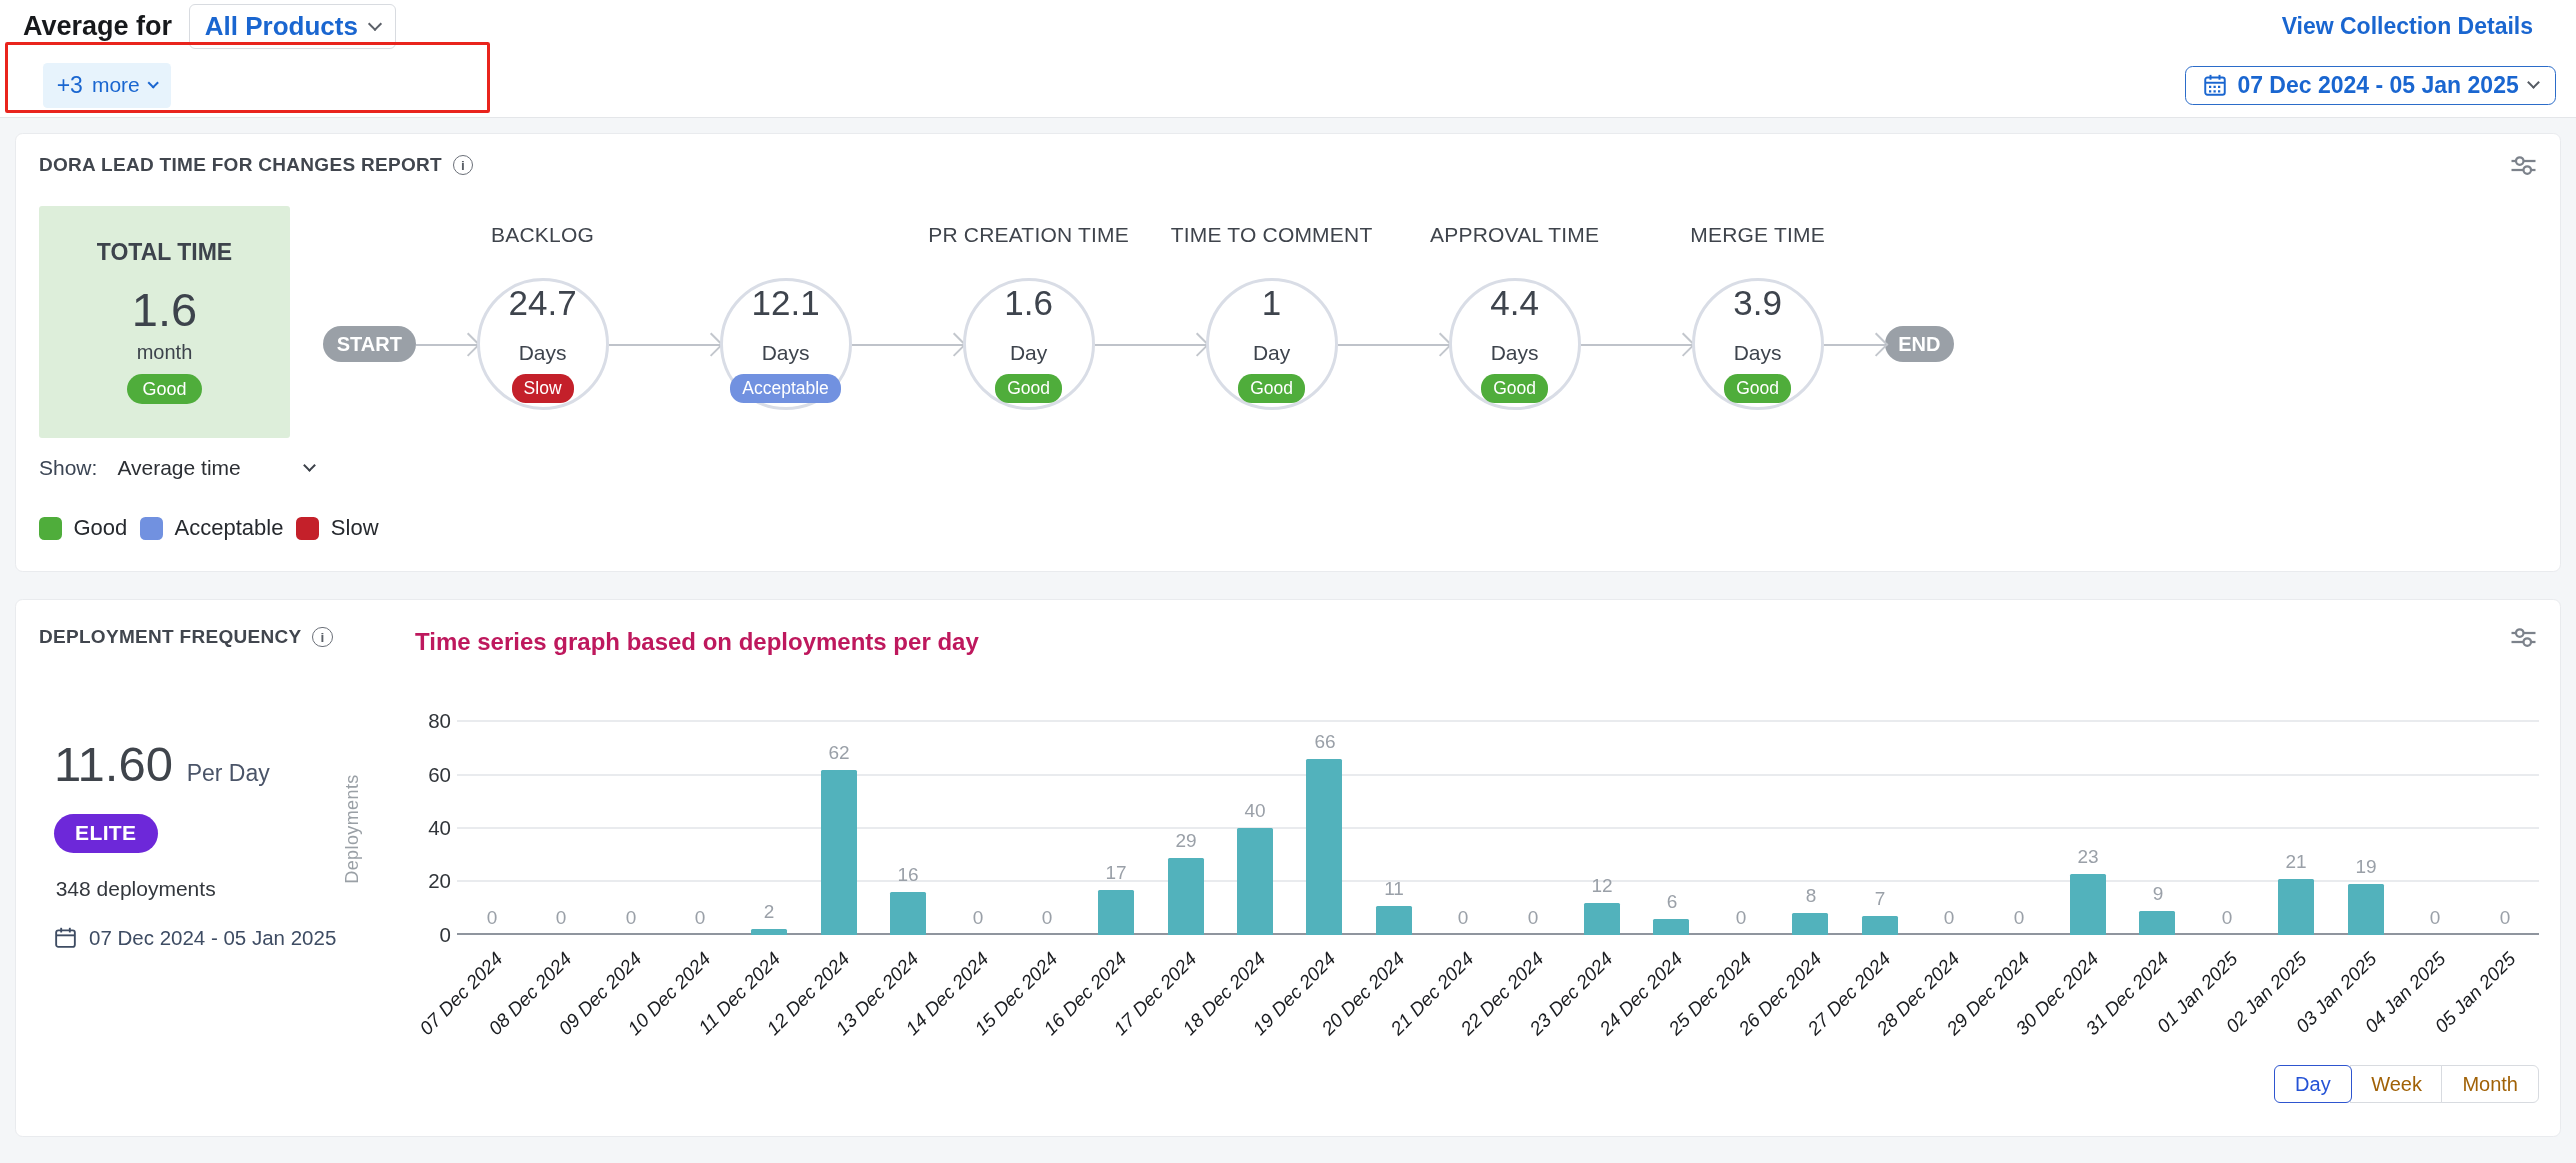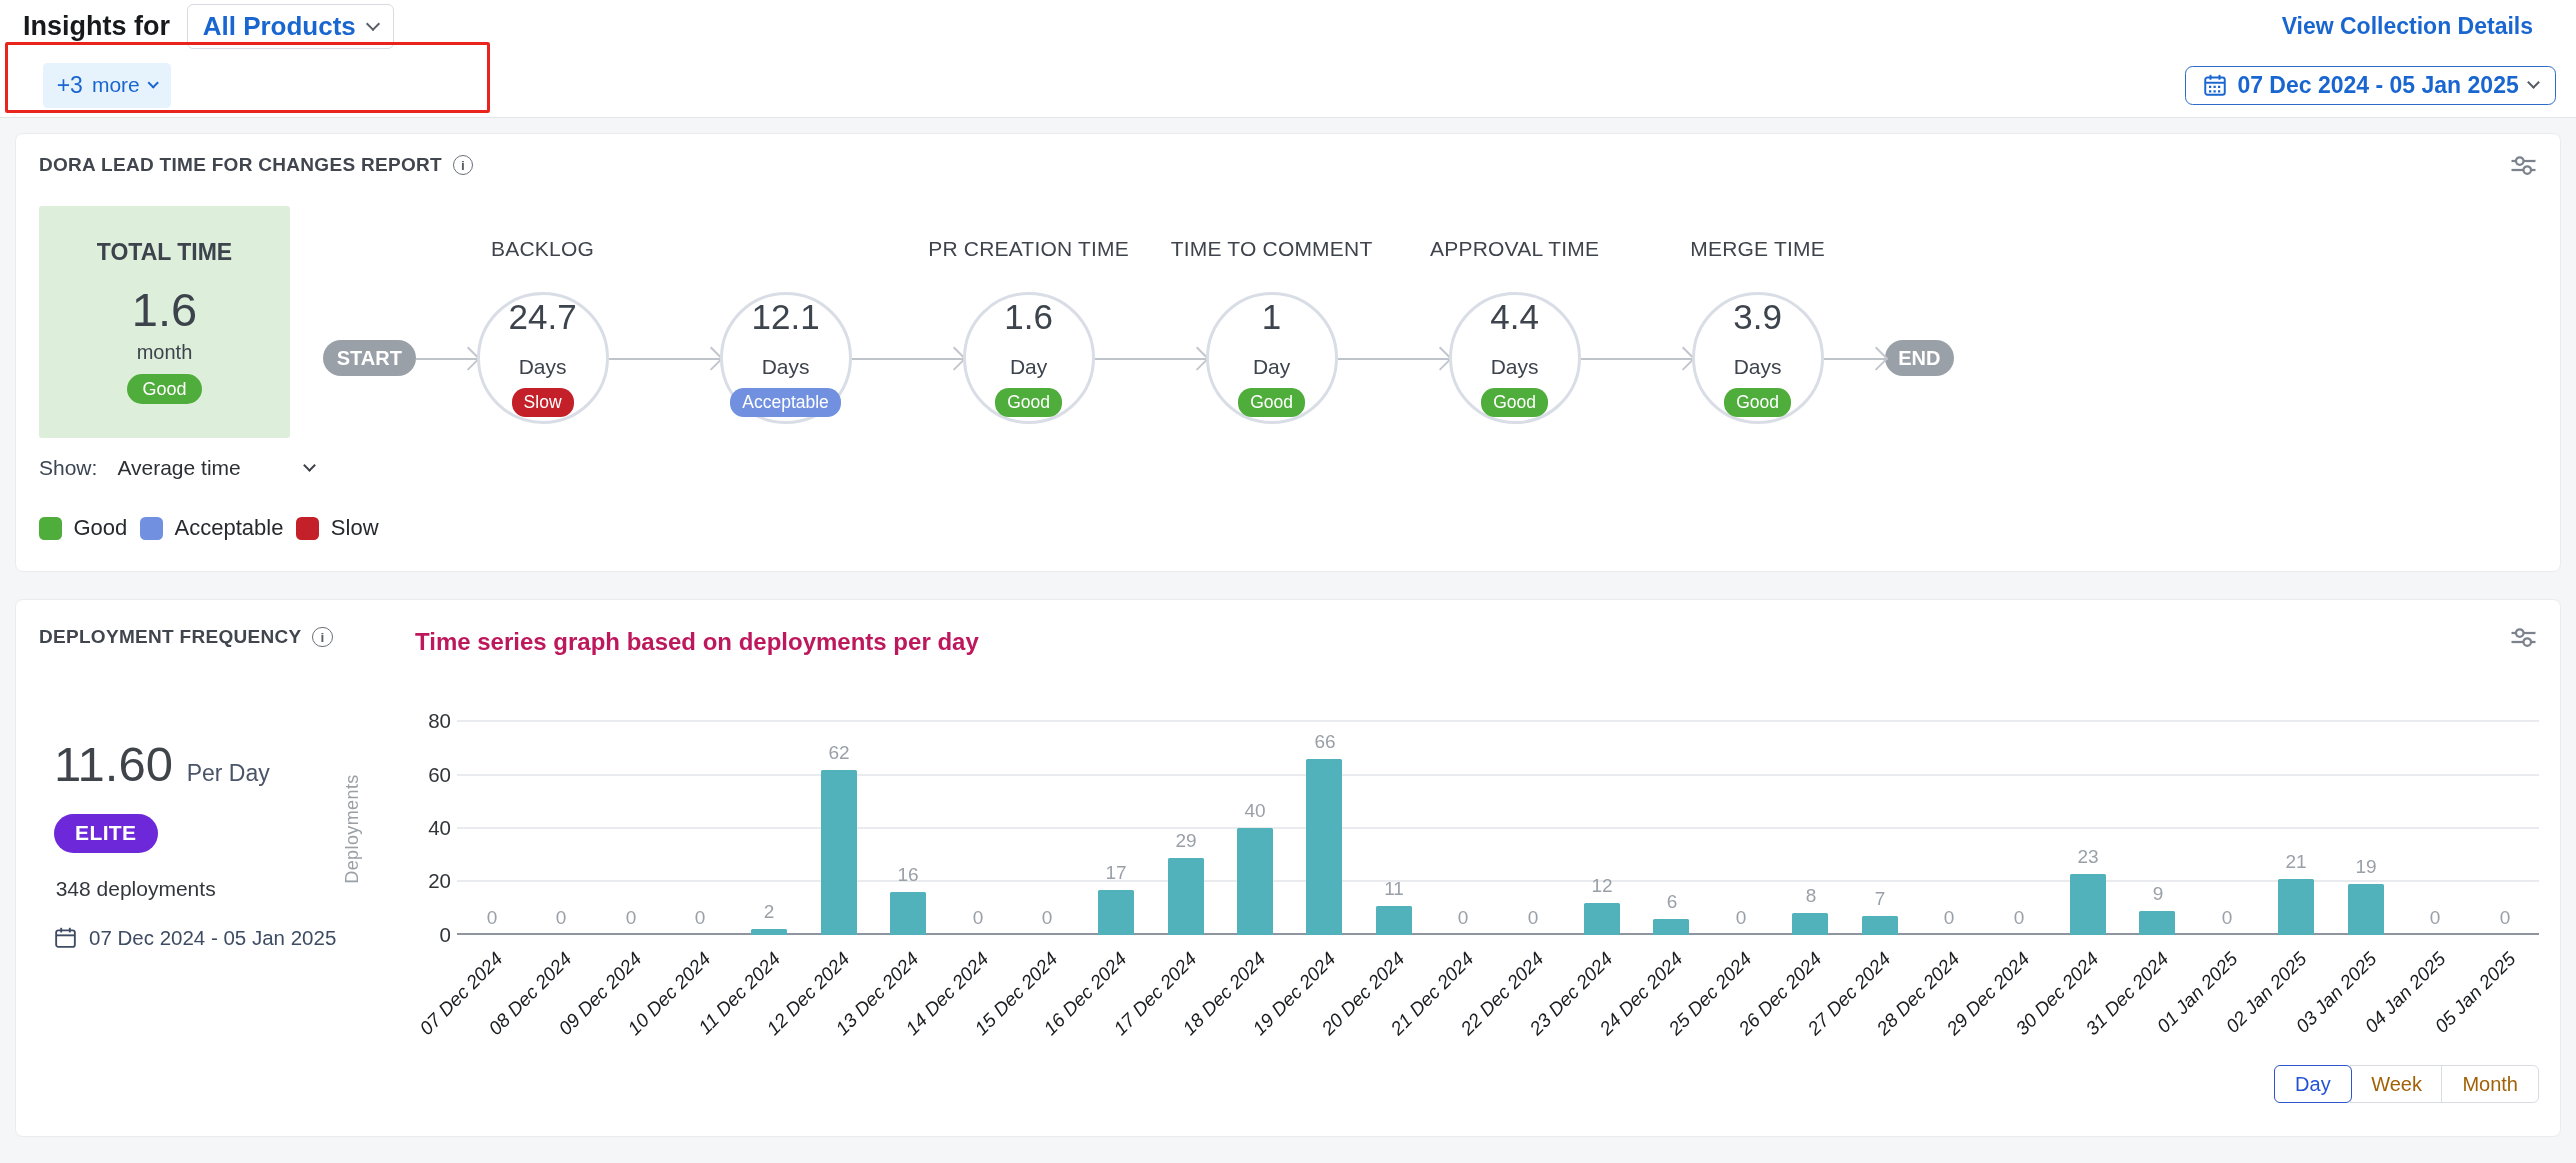--- a/index.html
+++ b/index.html
@@ -35,21 +35,21 @@
   
   .main { padding:15px; }
   .card { background:#fff; border:0.8px solid #e9ebee; border-radius:7.6px; padding:20px 23px 30px; }
   .card-head { display:flex; align-items:flex-start; position:relative; }
   .card-title-wrap { display:flex; align-items:center; gap:10.6px; }
   .card-title { font-size:19px; font-weight:600; color:#41464e; letter-spacing:0.3px; }
   .info-icon { width:20.5px; height:20.5px; border:1.5px solid #6a6f78; border-radius:50%; color:#5a5f66;
     font-size:13.7px; font-weight:600; display:flex; align-items:center; justify-content:center; }
   .sliders-icon { margin-left:auto; cursor:pointer; }
   
-  .lt-content { display:flex; align-items:center; margin-top:0; }
+  .lt-content { display:flex; align-items:flex-start; margin-top:0; }
   .total-box { width:251px; height:232px; margin-top:29px; background:#ddeeda; border-radius:3px;
     display:flex; flex-direction:column; align-items:center; flex:none; }
   .total-label { margin-top:33px; font-size:23px; font-weight:700; color:#3d434c; }
   .total-value { margin-top:20px; font-size:47px; font-weight:500; color:#3d434c; line-height:1; }
   .total-unit { margin-top:7.6px; font-size:20px; color:#3d434c; }
   .rating-pill { margin-top:10.6px; color:#fff; font-size:18px; border-radius:15px; padding:4.6px 15px; }
   .flow { display:flex; align-items:flex-start; margin-top:43px; margin-left:33px; flex:1; }
   .endpoint-pill { margin-top:106px; height:36px; display:flex; align-items:center; background:#9aa0a7;
     color:#fff; font-size:20px; font-weight:700; border-radius:18px; padding:0 13.7px; flex:none; }
   .conn { position:relative; height:2.3px; background:#bfc3ca; margin-top:124px; flex:none; }
@@ -98,21 +98,21 @@
     font-size:20px; color:#a16207; border:1.5px solid #d8dbe0; margin-left:-1.5px; cursor:pointer; }
   .seg-btn:first-child { border-radius:6px 0 0 6px; margin-left:0; }
   .seg-btn:last-child { border-radius:0 6px 6px 0; }
   .seg-btn.active { color:#2553d6; border-color:#2e55cf; border-radius:6px; z-index:1; }
 </style>
 </head>
 <body>
 
 <div class="topbar">
   <div class="title-row">
-    <span class="page-title">Insights for</span>
+    <span class="page-title">Average for</span>
     <button class="product-btn">
       <span>All Products</span>
       <span class="chev"></span>
     </button>
     <a class="collection-link">View Collection Details</a>
   </div>
   <div class="tab-row">
     <div class="more-chip">
       <span class="plus3">+3</span>
       <span>more</span>

